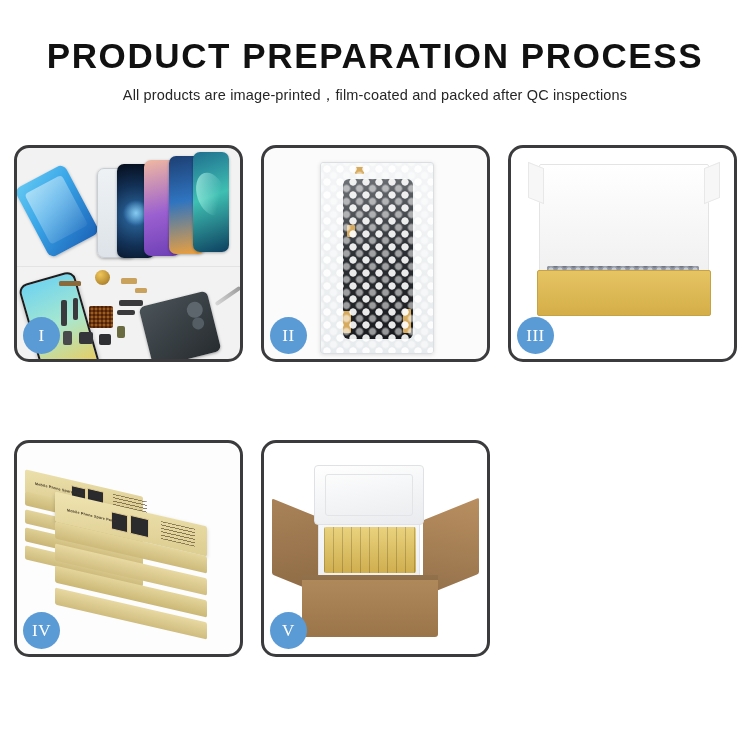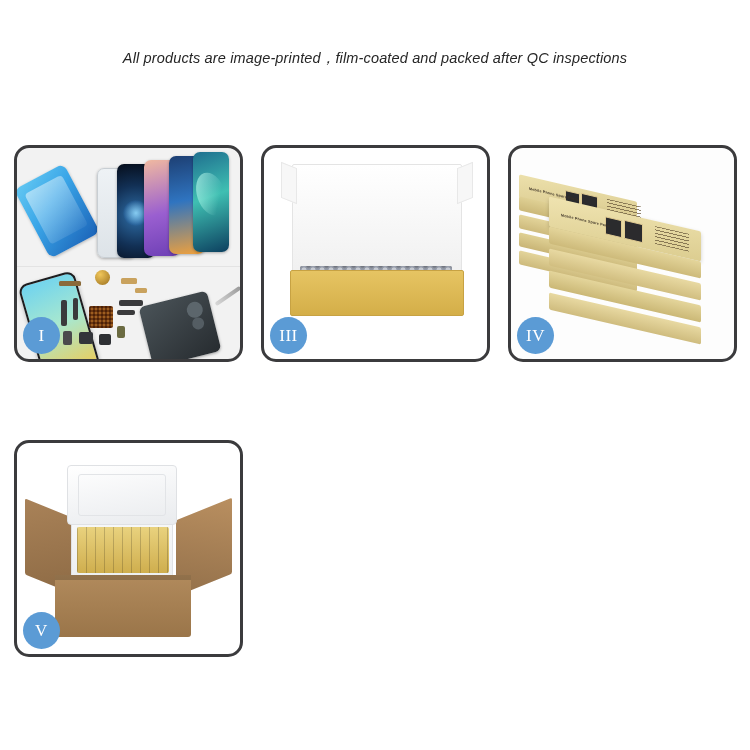--- a/index.html
+++ b/index.html
@@ -21,21 +21,20 @@
     line-height:1.05;
     white-space:nowrap;
   }
   .subtitle{
     margin-top:11px;
     font-size:14.5px;
     font-weight:400;
     color:#262626;
     letter-spacing:.15px;
     white-space:nowrap;
-    font-style:italic;
   }
 
   
   .grid{
     position:absolute;
     left:14px;top:145px;
     width:722px;height:530px;
     display:grid;
     grid-template-columns:repeat(3,229px);
     grid-template-rows:repeat(2,217px);
@@ -194,20 +193,21 @@
   .c6side{position:absolute;left:112px;top:72px;width:86px;height:106px;background:linear-gradient(180deg,#ad8a61,#8f6f4b);border-radius:0 0 2px 2px;}
   .seam{position:absolute;background:rgba(90,68,44,.45);}
   .tab{position:absolute;background:rgba(120,94,62,.55);border-radius:1px;}
 </style>
 </head>
 <body>
 
 <div class="page">
 
   <div class="header">
+    <div class="title">PRODUCT PREPARATION PROCESS</div>
     <div class="subtitle">All products are image-printed，film-coated and packed after QC inspections</div>
   </div>
 
   <div class="grid">
 
     <div class="panel p1">
       <div class="stage">
         <div class="divider"></div>
         <div class="film"></div>
         <div class="ph ph1"></div>
@@ -228,20 +228,33 @@
         <div class="flex" style="left:100px;top:162px;width:18px;height:5px;"></div>
         <div class="flex" style="left:46px;top:183px;width:9px;height:14px;background:#4a4a4c;"></div>
         <div class="flex" style="left:62px;top:184px;width:14px;height:12px;background:#33353a;"></div>
         <div class="flex" style="left:82px;top:186px;width:12px;height:11px;background:#2e3034;"></div>
         <div class="flex" style="left:100px;top:178px;width:8px;height:12px;background:#6b6b42;"></div>
         <div class="tool"></div>
       </div>
       <div class="badge">I</div>
     </div>
 
+    <div class="panel p2">
+      <div class="stage">
+        <div class="bubblebag">
+          <div class="screenin"></div>
+          <div class="tape" style="left:34px;top:4px;width:9px;height:7px;"></div>
+          <div class="tape" style="left:26px;top:62px;width:8px;height:12px;"></div>
+          <div class="tape" style="left:22px;top:148px;width:8px;height:22px;"></div>
+          <div class="tape" style="left:82px;top:146px;width:8px;height:24px;"></div>
+          <div class="bubbles"></div>
+        </div>
+      </div>
+      <div class="badge">II</div>
+    </div>
 
     <div class="panel p3">
       <div class="stage">
         <div class="lid3"></div>
         <div class="wrap3"></div>
         <div class="tray3"></div>
       </div>
       <div class="badge">III</div>
     </div>
 

